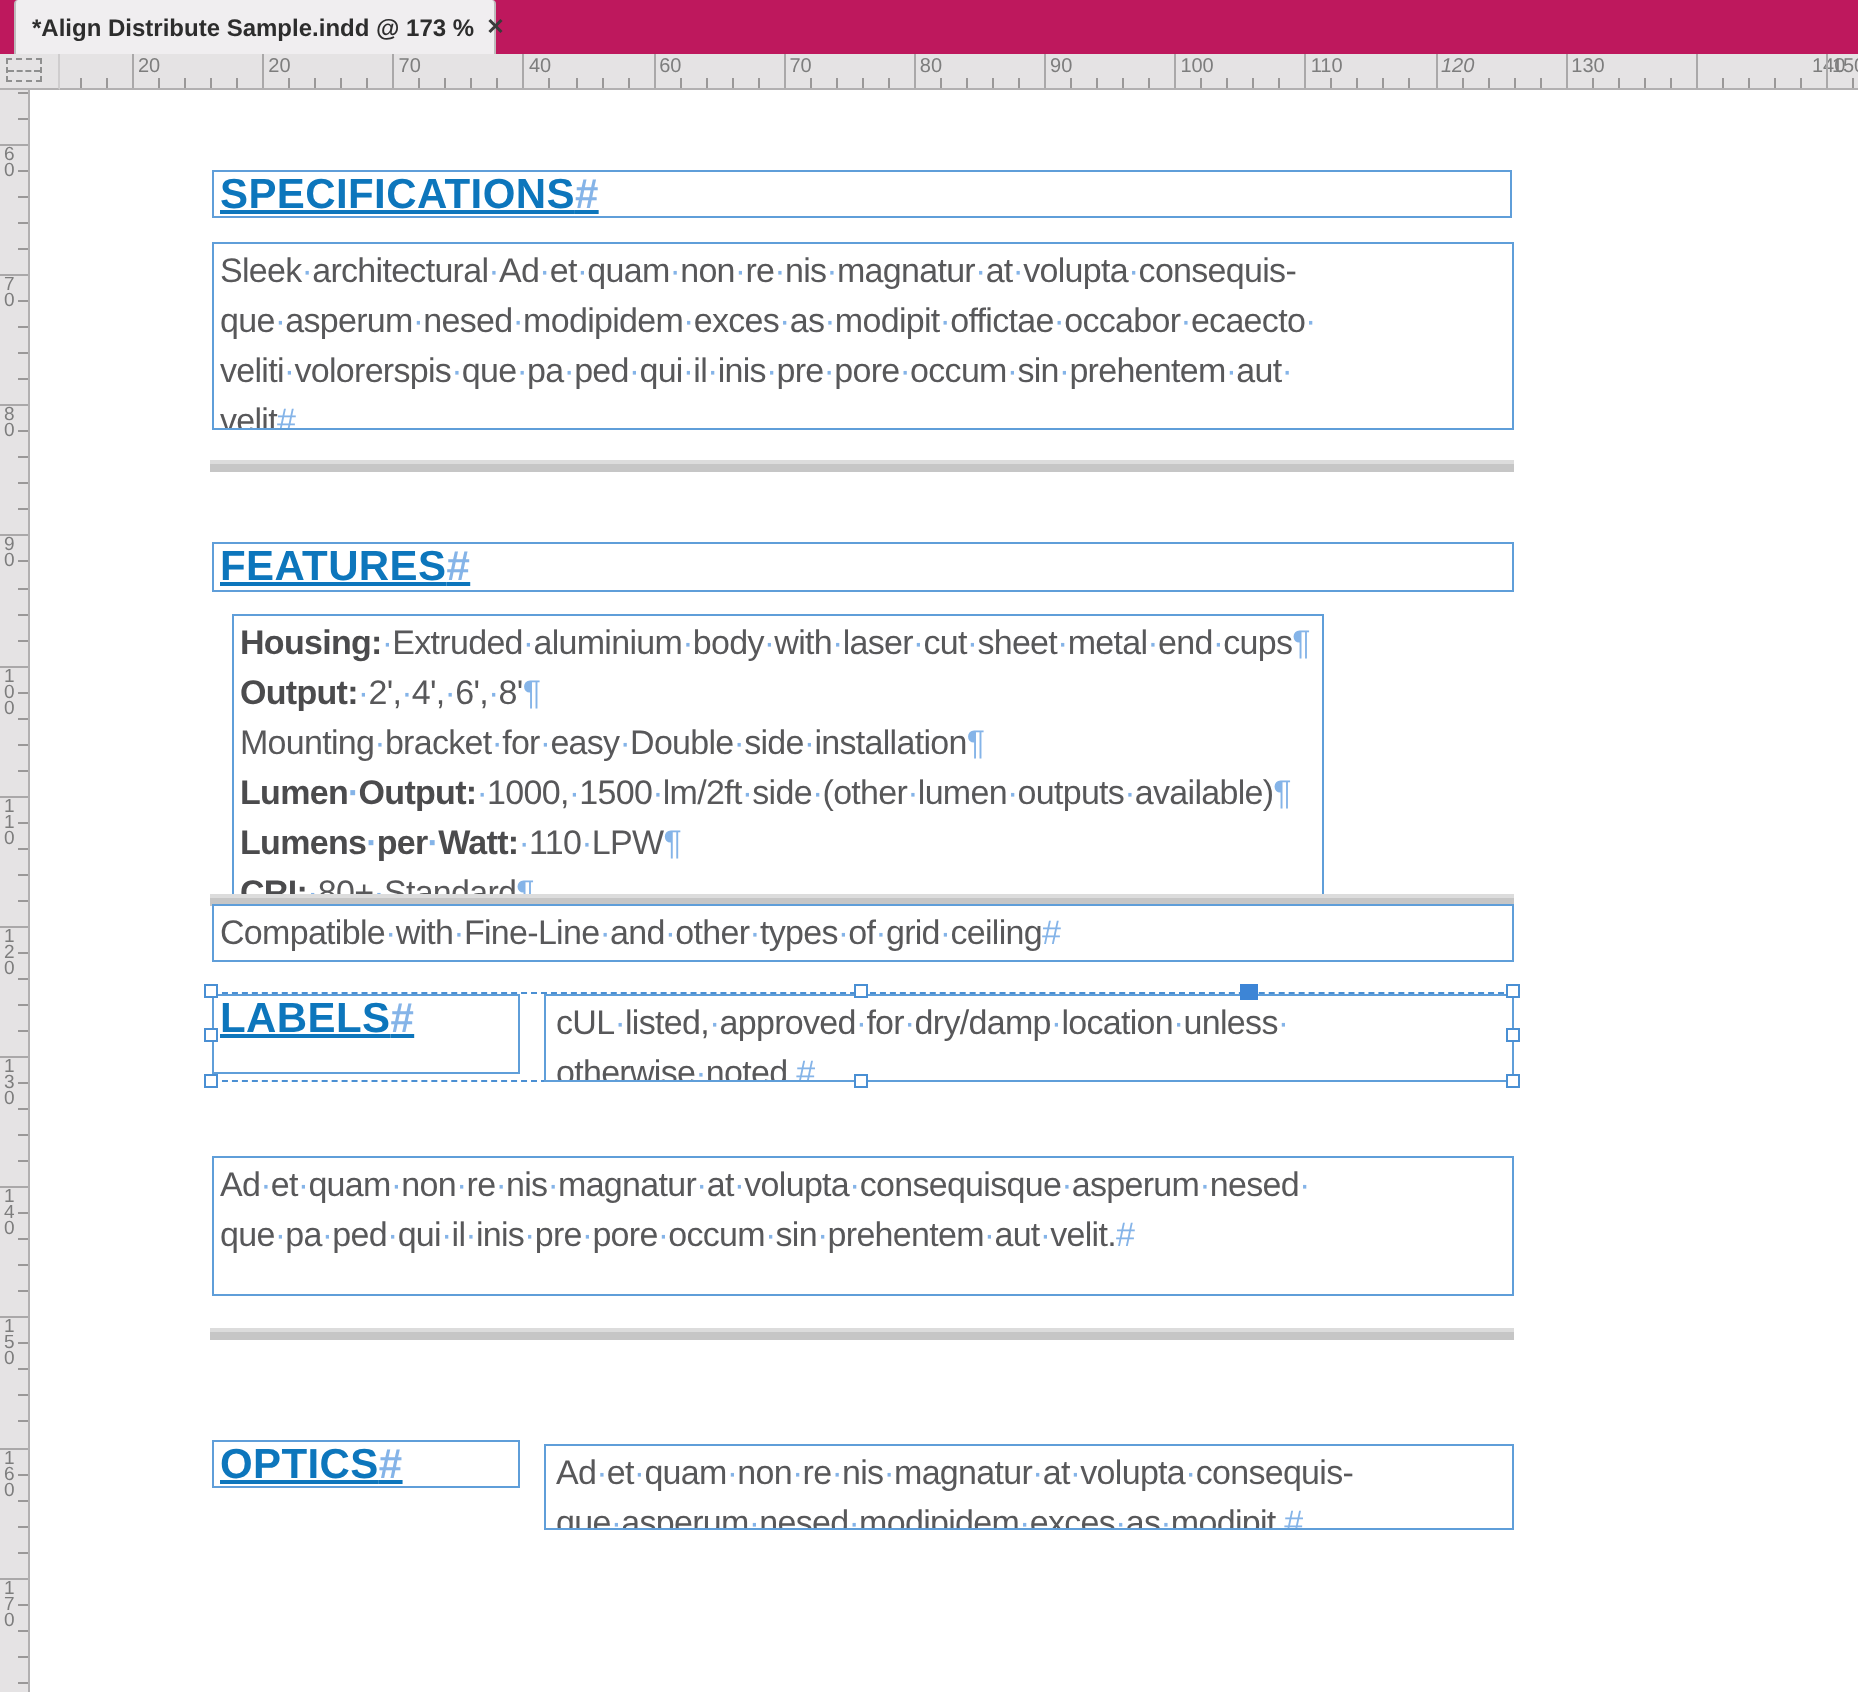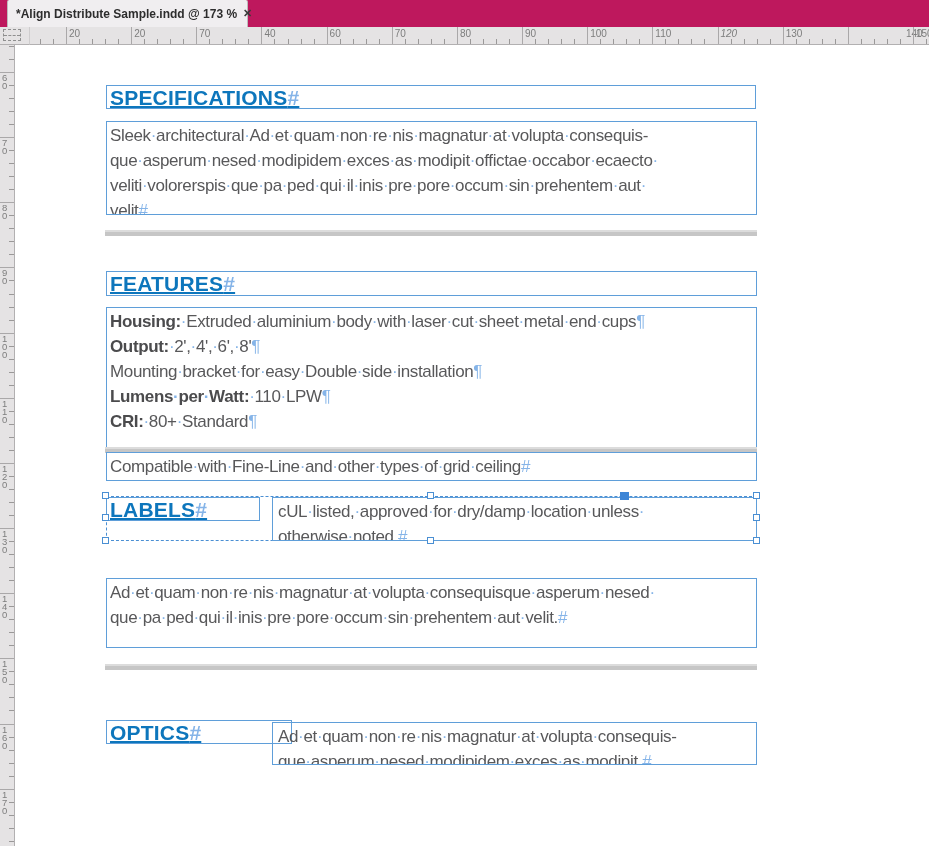--- a/index.html
+++ b/index.html
@@ -266,61 +266,62 @@
       <div class="line">que<span class="mk">·</span>asperum<span class="mk">·</span>nesed<span class="mk">·</span>modipidem<span class="mk">·</span>exces<span class="mk">·</span>as<span class="mk">·</span>modipit<span class="mk">·</span>offictae<span class="mk">·</span>occabor<span class="mk">·</span>ecaecto<span class="mk">·</span></div>
       <div class="line">veliti<span class="mk">·</span>volorerspis<span class="mk">·</span>que<span class="mk">·</span>pa<span class="mk">·</span>ped<span class="mk">·</span>qui<span class="mk">·</span>il<span class="mk">·</span>inis<span class="mk">·</span>pre<span class="mk">·</span>pore<span class="mk">·</span>occum<span class="mk">·</span>sin<span class="mk">·</span>prehentem<span class="mk">·</span>aut<span class="mk">·</span></div>
       <div class="line">velit<span class="mk">#</span></div>
     </div>
 
     <div class="rule" style="left:90px; top:185px; width:652px;"></div>
 
     <div class="frame" style="left:91px; top:226px; width:651px; height:25px;">
       <div class="h1">FEATURES<span class="mk">#</span></div>
     </div>
-    <div class="frame bodytxt" style="left:91px; top:262px; width:651px; height:145px;">
+    <div class="frame bodytxt" style="left:101px; top:262px; width:546px; height:145px;">
       <div class="line"><span class="b">Housing:</span><span><span class="mk">·</span>Extruded<span class="mk">·</span>aluminium<span class="mk">·</span>body<span class="mk">·</span>with<span class="mk">·</span>laser<span class="mk">·</span>cut<span class="mk">·</span>sheet<span class="mk">·</span>metal<span class="mk">·</span>end<span class="mk">·</span>cups<span class="mk">¶</span></span></div>
       <div class="line"><span class="b">Output:</span><span><span class="mk">·</span>2',<span class="mk">·</span>4',<span class="mk">·</span>6',<span class="mk">·</span>8'<span class="mk">¶</span></span></div>
       <div class="line"><span class="b"></span><span>Mounting<span class="mk">·</span>bracket<span class="mk">·</span>for<span class="mk">·</span>easy<span class="mk">·</span>Double<span class="mk">·</span>side<span class="mk">·</span>installation<span class="mk">¶</span></span></div>
+      <div class="line"><span class="b">Lumen<span class="mk">·</span>Output:</span><span><span class="mk">·</span>1000,<span class="mk">·</span>1500<span class="mk">·</span>lm/2ft<span class="mk">·</span>side<span class="mk">·</span>(other<span class="mk">·</span>lumen<span class="mk">·</span>outputs<span class="mk">·</span>available)<span class="mk">¶</span></span></div>
       <div class="line"><span class="b">Lumens<span class="mk">·</span>per<span class="mk">·</span>Watt:</span><span><span class="mk">·</span>110<span class="mk">·</span>LPW<span class="mk">¶</span></span></div>
       <div class="line"><span class="b">CRI:</span><span><span class="mk">·</span>80+<span class="mk">·</span>Standard<span class="mk">¶</span></span></div>
     </div>
 
     <div class="rule" style="left:90px; top:402px; width:652px;"></div>
 
     <div class="frame bodytxt" style="left:91px; top:407px; width:651px; height:29px;">
       <div class="line">Compatible<span class="mk">·</span>with<span class="mk">·</span>Fine-Line<span class="mk">·</span>and<span class="mk">·</span>other<span class="mk">·</span>types<span class="mk">·</span>of<span class="mk">·</span>grid<span class="mk">·</span>ceiling<span class="mk">#</span></div>
     </div>
 
     <div class="selbox" style="left:91px; top:451px; width:651px; height:45px;"></div>
     <div class="subframe bodytxt" style="left:257px; top:452px; width:485px; height:44px; padding-left:5px;">
       <div class="line">cUL<span class="mk">·</span>listed,<span class="mk">·</span>approved<span class="mk">·</span>for<span class="mk">·</span>dry/damp<span class="mk">·</span>location<span class="mk">·</span>unless<span class="mk">·</span></div>
       <div class="line">otherwise<span class="mk">·</span>noted.<span class="mk">#</span></div>
     </div>
-    <div class="subframe" style="left:91px; top:452px; width:154px; height:24px;">
+    <div class="subframe" style="left:91px; top:452px; width:154px; height:40px;">
       <div class="h1">LABELS<span class="mk">#</span></div>
     </div>
 
     <div class="hnd" style="left:91px;  top:451px;"></div>
     <div class="hnd" style="left:416px; top:451px;"></div>
     <div class="hnd" style="left:742px; top:451px;"></div>
     <div class="hnd" style="left:91px;  top:473px;"></div>
     <div class="hnd" style="left:742px; top:473px;"></div>
     <div class="hnd" style="left:91px;  top:496px;"></div>
     <div class="hnd" style="left:416px; top:496px;"></div>
     <div class="hnd" style="left:742px; top:496px;"></div>
     <div class="hnd-solid" style="left:610px; top:451px;"></div>
 
     <div class="frame bodytxt" style="left:91px; top:533px; width:651px; height:70px;">
       <div class="line">Ad<span class="mk">·</span>et<span class="mk">·</span>quam<span class="mk">·</span>non<span class="mk">·</span>re<span class="mk">·</span>nis<span class="mk">·</span>magnatur<span class="mk">·</span>at<span class="mk">·</span>volupta<span class="mk">·</span>consequisque<span class="mk">·</span>asperum<span class="mk">·</span>nesed<span class="mk">·</span></div>
       <div class="line">que<span class="mk">·</span>pa<span class="mk">·</span>ped<span class="mk">·</span>qui<span class="mk">·</span>il<span class="mk">·</span>inis<span class="mk">·</span>pre<span class="mk">·</span>pore<span class="mk">·</span>occum<span class="mk">·</span>sin<span class="mk">·</span>prehentem<span class="mk">·</span>aut<span class="mk">·</span>velit.<span class="mk">#</span></div>
     </div>
 
     <div class="rule" style="left:90px; top:619px; width:652px;"></div>
 
-    <div class="frame" style="left:91px; top:675px; width:186px; height:24px;">
+    <div class="frame" style="left:91px; top:675px; width:154px; height:24px;">
       <div class="h1">OPTICS<span class="mk">#</span></div>
     </div>
     <div class="frame bodytxt" style="left:257px; top:677px; width:485px; height:43px; padding-left:5px;">
       <div class="line">Ad<span class="mk">·</span>et<span class="mk">·</span>quam<span class="mk">·</span>non<span class="mk">·</span>re<span class="mk">·</span>nis<span class="mk">·</span>magnatur<span class="mk">·</span>at<span class="mk">·</span>volupta<span class="mk">·</span>consequis-</div>
       <div class="line">que<span class="mk">·</span>asperum<span class="mk">·</span>nesed<span class="mk">·</span>modipidem<span class="mk">·</span>exces<span class="mk">·</span>as<span class="mk">·</span>modipit.<span class="mk">#</span></div>
     </div>
 
   </div>
 </div>
 

